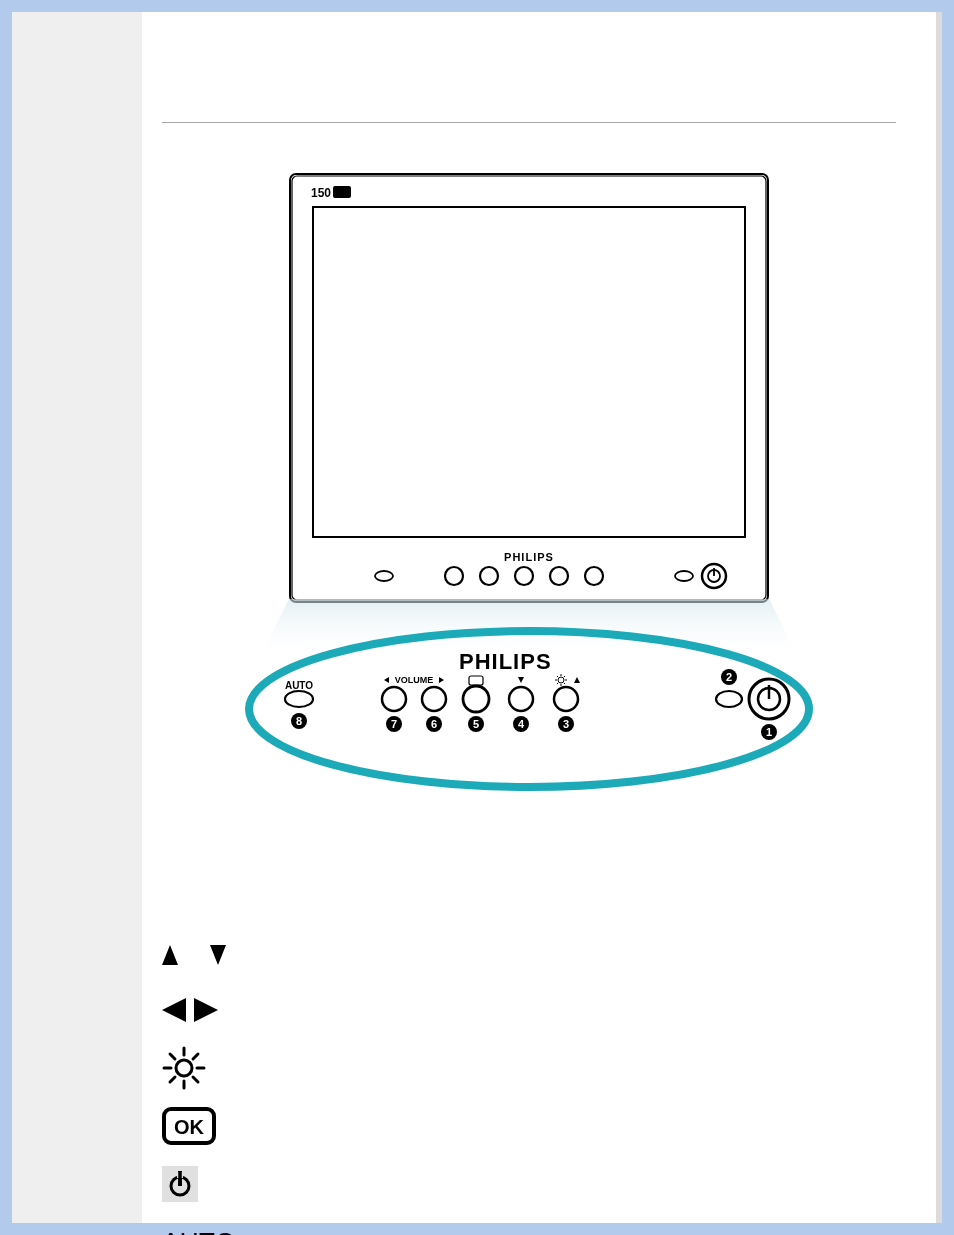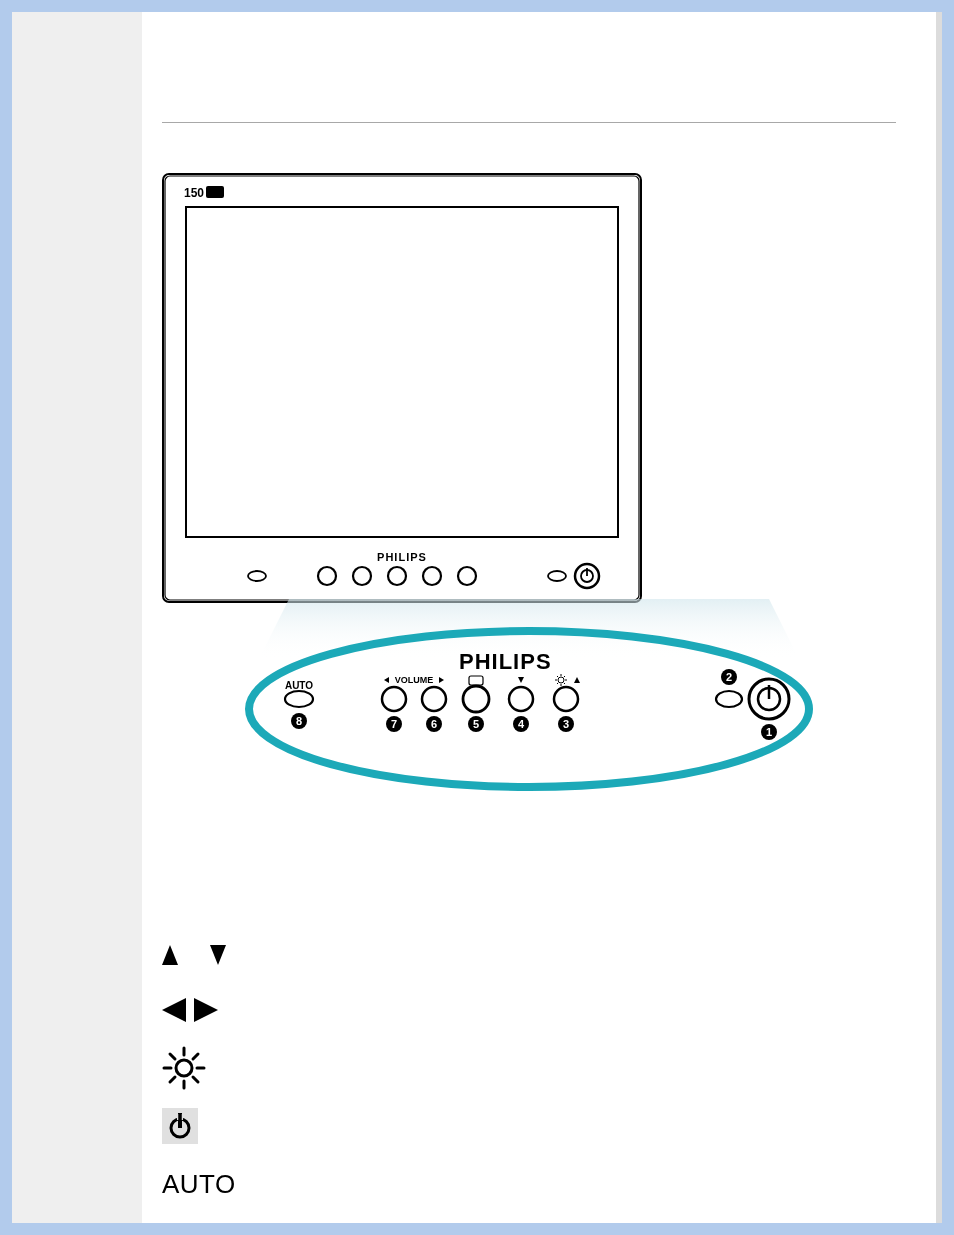--- a/index.html
+++ b/index.html
@@ -38,20 +38,21 @@
     background: #dcdcdc;
     height: 100%;
     flex-shrink: 0;
   }
   hr.divider {
     border: none;
     border-top: 1px solid #a8a8a8;
     margin: 80px 0 50px 0;
   }
   .monitor-wrap {
+    text-align: center;
     margin-top: 24px;
   }
   .legend {
     margin-top: 120px;
   }
   .legend-row {
     display: flex;
     align-items: center;
     height: 58px;
   }
@@ -217,20 +218,28 @@
                 <line x1="35" y1="22" x2="42" y2="22"></line>
                 <line x1="8" y1="8" x2="13" y2="13"></line>
                 <line x1="31" y1="31" x2="36" y2="36"></line>
                 <line x1="8" y1="36" x2="13" y2="31"></line>
                 <line x1="31" y1="13" x2="36" y2="8"></line>
               </g>
             </svg>
           </div>
         </div>
 
+        <div class="legend-row">
+          <div class="legend-icon">
+            <svg width="54" height="38" viewBox="0 0 54 38">
+              <rect x="2" y="2" width="50" height="34" rx="7" ry="7" fill="none" stroke="#000" stroke-width="4"></rect>
+              <text x="27" y="27" font-family="Arial" font-size="20" font-weight="900" text-anchor="middle" fill="#000">OK</text>
+            </svg>
+          </div>
+        </div>
 
         <div class="legend-row">
           <div class="legend-icon">
             <div class="power-icon-bg">
               <svg width="28" height="28" viewBox="0 0 28 28">
                 <circle cx="14" cy="16" r="9" fill="none" stroke="#000" stroke-width="3"></circle>
                 <rect x="12" y="1" width="4" height="15" fill="#000"></rect>
                 <rect x="11" y="2" width="6" height="6" fill="#e0e0e0"></rect>
                 <line x1="14" y1="2" x2="14" y2="15" stroke="#000" stroke-width="3.5"></line>
               </svg>

